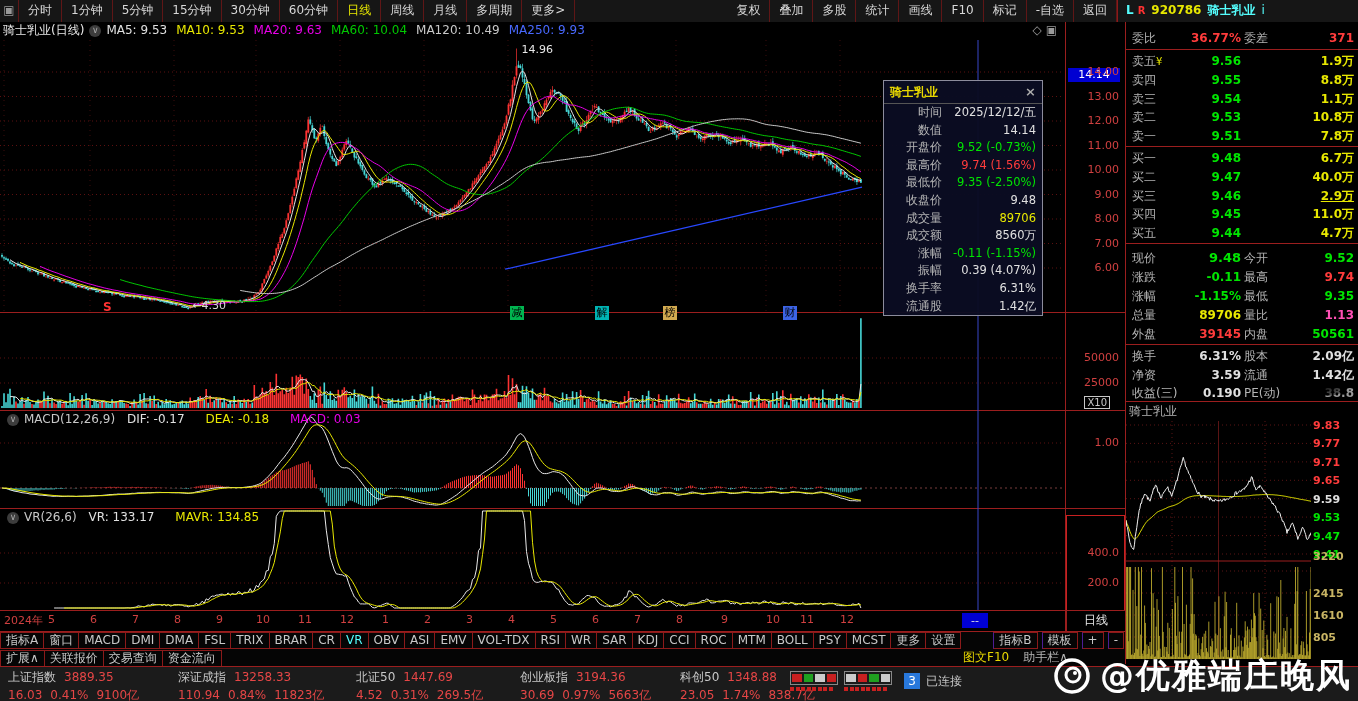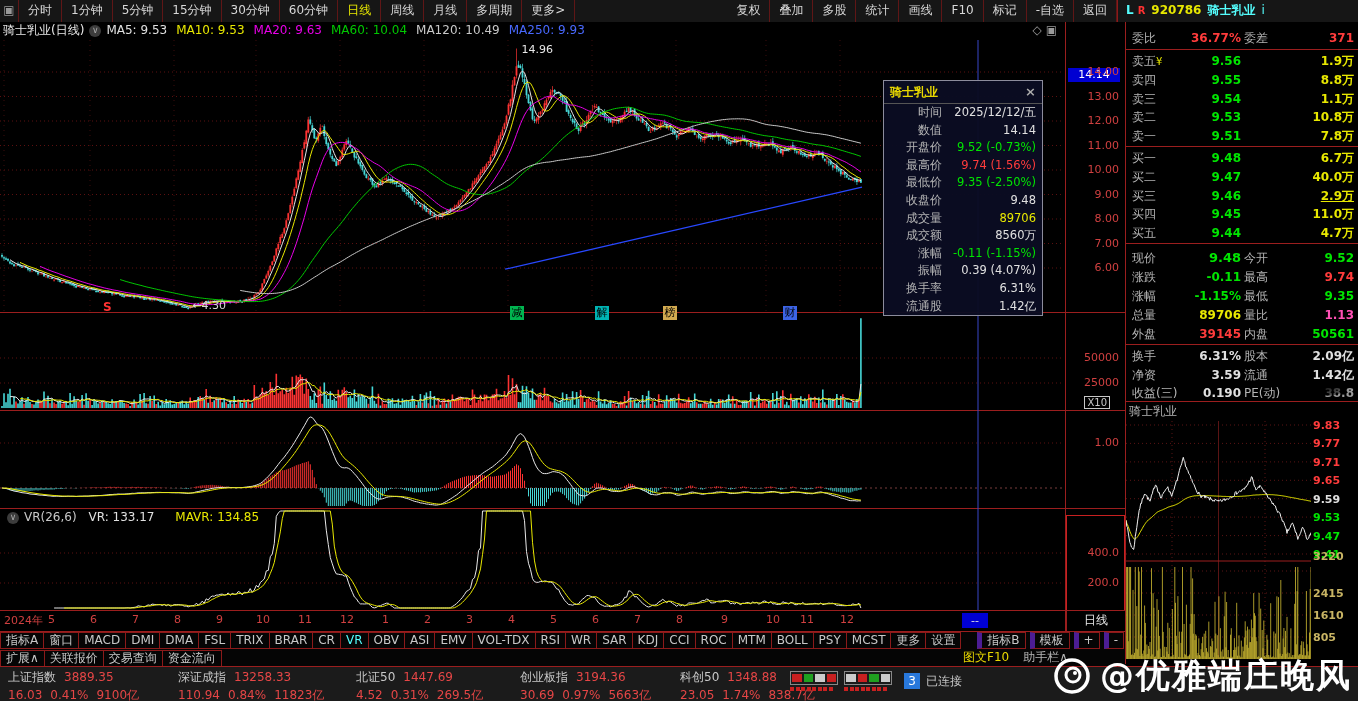--- a/index.html
+++ b/index.html
@@ -64,21 +64,21 @@
   .yen{color:#e8e800;font-size:10px;}
   #mini-title{position:absolute;left:3px;top:381px;color:#b4b4b4;}
   .mtick{position:absolute;left:187px;width:44px;font-size:11px;font-weight:bold;}
   
   #tabbar{position:absolute;left:0;top:632px;width:1125px;height:18px;background:#050505;}
   .tab{display:inline-block;border:1px solid #8b1a1a;border-left:none;padding:0 5px;line-height:15px;
        height:15px;color:#c8c8c8;cursor:default;}
   .tab:first-child{border-left:1px solid #8b1a1a;}
   .tab.active{color:#54fcfc;}
   #tabbar-right{position:absolute;right:1px;top:0;}
-  #tabbar-right .tab{border-left:5px solid #4c1d95;margin-left:4px;}
+  #tabbar-right .tab{border-left:1px solid #4c1d95;margin-left:4px;}
   #lowerbar{position:absolute;left:0;top:650px;width:1125px;height:16px;background:#050505;}
   #lower-right{position:absolute;left:963px;top:0;line-height:15px;}
   #lower-right .yellow{color:#e8d800;margin-right:14px;}
   #lower-right .gray{color:#b4b4b4;}
   
   #statusbar{position:absolute;left:0;top:666px;width:1358px;height:35px;background:#1b1b1b;border-top:1px solid #9b1e1e;}
   .idx{position:absolute;top:2px;width:180px;font-size:12px;}
   .idx .r1{white-space:nowrap;}
   .idx .r2{white-space:nowrap;margin-top:1px;}
   .idx .nm{color:#c8c8c8;margin-right:8px;}
@@ -205,20 +205,23 @@
         <path d="M20.0 87.1 L22.0 86.2 L24.0 87.2 L26.0 87.0 L28.0 87.3 L30.0 88.6 L32.0 88.6 L34.0 89.4 L36.0 89.4 L38.0 89.0 L40.0 89.0 L42.0 89.5 L44.0 88.3 L46.0 88.4 L48.0 88.3 L50.0 88.4 L52.0 87.9 L54.1 87.7 L56.1 88.0 L58.1 88.2 L60.1 88.1 L62.1 88.3 L64.1 89.4 L66.1 89.4 L68.1 90.3 L70.1 89.3 L72.1 89.8 L74.1 89.2 L76.1 88.9 L78.1 88.9 L80.1 88.9 L82.1 88.0 L84.1 88.2 L86.1 87.5 L88.1 87.0 L90.1 87.7 L92.1 87.8 L94.1 88.1 L96.1 88.1 L98.1 88.3 L100.1 88.4 L102.1 89.0 L104.1 88.7 L106.1 89.5 L108.1 89.8 L110.1 90.2 L112.1 89.6 L114.1 89.9 L116.1 89.9 L118.1 89.7 L120.1 89.4 L122.1 89.4 L124.1 89.6 L126.1 89.7 L128.1 89.8 L130.1 90.0 L132.1 90.3 L134.1 90.0 L136.1 90.2 L138.1 90.5 L140.1 89.9 L142.1 90.0 L144.1 89.0 L146.1 88.9 L148.1 88.9 L150.1 87.9 L152.1 87.8 L154.2 87.4 L156.2 87.6 L158.2 87.3 L160.2 88.4 L162.2 88.5 L164.2 89.7 L166.2 89.3 L168.2 89.1 L170.2 89.5 L172.2 89.8 L174.2 90.7 L176.2 90.5 L178.2 90.6 L180.2 90.2 L182.2 90.0 L184.2 90.0 L186.2 90.3 L188.2 90.4 L190.2 90.2 L192.2 89.9 L194.2 89.5 L196.2 89.4 L198.2 88.8 L200.2 88.2 L202.2 88.0 L204.2 87.6 L206.2 86.3 L208.2 86.2 L210.2 86.0 L212.2 86.1 L214.2 86.1 L216.2 85.8 L218.2 86.0 L220.2 86.2 L222.2 86.6 L224.2 86.5 L226.2 87.8 L228.2 88.0 L230.2 88.4 L232.2 88.6 L234.2 88.2 L236.2 88.8 L238.2 88.9 L240.2 89.2 L242.2 89.3 L244.2 89.2 L246.2 89.2 L248.2 88.7 L250.2 89.0 L252.2 88.9 L254.3 87.8 L256.3 87.0 L258.3 86.9 L260.3 86.3 L262.3 84.7 L264.3 84.1 L266.3 83.0 L268.3 82.6 L270.3 80.5 L272.3 79.0 L274.3 80.0 L276.3 77.7 L278.3 77.3 L280.3 76.9 L282.3 77.1 L284.3 77.3 L286.3 77.0 L288.3 76.8 L290.3 77.3 L292.3 76.2 L294.3 76.2 L296.3 76.4 L298.3 74.7 L300.3 73.1 L302.3 71.8 L304.3 71.8 L306.3 70.8 L308.3 70.5 L310.3 71.3 L312.3 73.6 L314.3 73.5 L316.3 76.2 L318.3 77.5 L320.3 78.7 L322.3 81.4 L324.3 80.2 L326.3 81.9 L328.3 82.9 L330.3 82.4 L332.3 82.5 L334.3 83.0 L336.3 82.8 L338.3 82.7 L340.3 83.7 L342.3 82.3 L344.3 82.8 L346.3 82.5 L348.3 82.3 L350.3 82.7 L352.3 82.5 L354.4 81.6 L356.4 81.7 L358.4 82.1 L360.4 82.2 L362.4 82.7 L364.4 83.7 L366.4 84.4 L368.4 85.0 L370.4 85.2 L372.4 84.0 L374.4 85.2 L376.4 85.4 L378.4 85.4 L380.4 86.2 L382.4 86.8 L384.4 87.6 L386.4 88.1 L388.4 87.6 L390.4 87.8 L392.4 89.0 L394.4 89.3 L396.4 89.3 L398.4 89.7 L400.4 89.7 L402.4 89.4 L404.4 89.0 L406.4 88.6 L408.4 88.7 L410.4 88.9 L412.4 88.6 L414.4 88.3 L416.4 88.5 L418.4 88.8 L420.4 87.7 L422.4 88.1 L424.4 87.7 L426.4 86.9 L428.4 87.2 L430.4 86.1 L432.4 87.1 L434.4 86.7 L436.4 86.7 L438.4 86.4 L440.4 87.4 L442.4 87.3 L444.4 87.6 L446.4 88.7 L448.4 88.3 L450.4 89.4 L452.4 88.3 L454.5 88.7 L456.5 88.0 L458.5 87.8 L460.5 87.0 L462.5 86.6 L464.5 86.9 L466.5 86.4 L468.5 86.4 L470.5 86.7 L472.5 86.2 L474.5 85.6 L476.5 86.1 L478.5 86.4 L480.5 86.2 L482.5 86.6 L484.5 85.9 L486.5 85.6 L488.5 85.7 L490.5 85.0 L492.5 85.5 L494.5 85.4 L496.5 84.0 L498.5 84.1 L500.5 84.4 L502.5 84.1 L504.5 83.8 L506.5 84.1 L508.5 81.6 L510.5 81.3 L512.5 79.7 L514.5 79.7 L516.5 79.2 L518.5 79.4 L520.5 79.8 L522.5 78.5 L524.5 78.7 L526.5 77.5 L528.5 79.3 L530.5 79.6 L532.5 80.6 L534.5 81.2 L536.5 82.7 L538.5 82.0 L540.5 81.1 L542.5 82.6 L544.5 82.1 L546.5 83.1 L548.5 83.4 L550.5 83.7 L552.5 85.1 L554.6 85.0 L556.6 85.3 L558.6 86.2 L560.6 86.9 L562.6 86.1 L564.6 87.5 L566.6 87.3 L568.6 87.8 L570.6 87.7 L572.6 86.6 L574.6 87.1 L576.6 86.1 L578.6 85.7 L580.6 84.6 L582.6 85.1 L584.6 85.1 L586.6 85.6 L588.6 85.3 L590.6 85.5 L592.6 86.4 L594.6 86.1 L596.6 87.4 L598.6 86.6 L600.6 87.8 L602.6 88.4 L604.6 88.1 L606.6 88.6 L608.6 89.1 L610.6 88.9 L612.6 89.3 L614.6 89.5 L616.6 89.6 L618.6 90.9 L620.6 90.9 L622.6 90.8 L624.6 90.5 L626.6 90.6 L628.6 89.4 L630.6 89.2 L632.6 88.9 L634.6 88.6 L636.6 88.3 L638.6 88.1 L640.6 88.4 L642.6 87.6 L644.6 88.5 L646.6 87.5 L648.6 87.5 L650.6 88.1 L652.6 88.1 L654.7 88.2 L656.7 88.5 L658.7 87.7 L660.7 87.7 L662.7 88.5 L664.7 88.3 L666.7 88.2 L668.7 89.1 L670.7 88.5 L672.7 88.3 L674.7 88.1 L676.7 87.8 L678.7 87.7 L680.7 87.6 L682.7 87.6 L684.7 87.7 L686.7 88.3 L688.7 88.1 L690.7 88.6 L692.7 88.9 L694.7 88.3 L696.7 88.2 L698.7 89.2 L700.7 89.3 L702.7 89.4 L704.7 89.2 L706.7 89.4 L708.7 90.1 L710.7 89.7 L712.7 89.9 L714.7 90.8 L716.7 91.0 L718.7 90.5 L720.7 90.1 L722.7 89.7 L724.7 89.9 L726.7 89.4 L728.7 88.5 L730.7 89.0 L732.7 88.1 L734.7 88.3 L736.7 87.8 L738.7 88.4 L740.7 89.0 L742.7 89.1 L744.7 88.8 L746.7 89.0 L748.7 89.7 L750.7 88.6 L752.7 88.9 L754.8 89.0 L756.8 88.8 L758.8 87.8 L760.8 87.6 L762.8 87.7 L764.8 87.6 L766.8 87.9 L768.8 87.8 L770.8 88.8 L772.8 88.2 L774.8 88.1 L776.8 87.5 L778.8 88.3 L780.8 87.6 L782.8 86.5 L784.8 86.9 L786.8 86.7 L788.8 87.2 L790.8 86.3 L792.8 87.0 L794.8 86.5 L796.8 87.2 L798.8 87.1 L800.8 87.2 L802.8 88.5 L804.8 87.9 L806.8 87.8 L808.8 86.7 L810.8 87.1 L812.8 87.3 L814.8 87.0 L816.8 87.5 L818.8 87.0 L820.8 87.6 L822.8 86.2 L824.8 86.6 L826.8 87.0 L828.8 87.3 L830.8 87.5 L832.8 87.2 L834.8 87.5 L836.8 86.6 L838.8 87.3 L840.8 86.7 L842.8 87.2 L844.8 86.9 L846.8 86.6 L848.8 87.1 L850.8 87.4 L852.8 87.6 L854.9 87.9 L856.9 88.4 L858.9 87.8 L860.9 80.1 " stroke="#e8e800" stroke-width="1" fill="none"></path>
         <line x1="978" y1="0" x2="978" y2="98" stroke="#3846c8" stroke-width="1"></line>
       </svg>
     <div class="axis" id="axis-vol" style="top:290px;height:98px;">
       <div class="x10box" style="bottom:1px;">X10</div>
     <div class="tick" style="top: 39px;">50000</div>
         <div class="tick" style="top: 64px;">25000</div>
       </div>
 
     <div class="hline" style="top:388px;"></div>
+    <div class="pane-label" style="top:389px;">
+      <span class="chev-circle">∨</span><span style="color:#c8c8c8;">MACD(12,26,9)</span><span id="macd-items"><span class="ma-lab" style="color: rgb(224, 224, 224); margin-left: 8px;"> DIF: -0.17</span><span class="ma-lab" style="color: rgb(232, 232, 0); margin-left: 8px;"> DEA: -0.18</span><span class="ma-lab" style="color: rgb(232, 0, 232); margin-left: 8px;"> MACD: 0.03</span></span>
+    </div>
     <svg id="svg-macd" width="1065" height="98" style="top:388px;">
         <line x1="0" y1="33" x2="1063" y2="33" stroke="#5c1010" stroke-dasharray="1 3"></line>
         <line x1="0" y1="78" x2="1063" y2="78" stroke="#783c3c" stroke-dasharray="2 3"></line>
         <path d="M2.0 78L2.0 78.0M80.1 78L80.1 77.9M82.1 78L82.1 77.9M84.1 78L84.1 77.7M86.1 78L86.1 77.8M88.1 78L88.1 77.8M90.1 78L90.1 77.6M92.1 78L92.1 77.3M94.1 78L94.1 77.3M96.1 78L96.1 77.4M98.1 78L98.1 77.4M100.1 78L100.1 77.4M102.1 78L102.1 77.5M104.1 78L104.1 77.2M106.1 78L106.1 77.0M108.1 78L108.1 76.9M110.1 78L110.1 76.7M112.1 78L112.1 77.1M114.1 78L114.1 76.8M116.1 78L116.1 77.0M118.1 78L118.1 76.8M120.1 78L120.1 77.1M122.1 78L122.1 77.3M124.1 78L124.1 77.4M126.1 78L126.1 77.4M128.1 78L128.1 77.2M130.1 78L130.1 77.1M132.1 78L132.1 76.8M134.1 78L134.1 77.1M136.1 78L136.1 77.0M138.1 78L138.1 76.8M140.1 78L140.1 77.1M142.1 78L142.1 77.0M144.1 78L144.1 77.3M146.1 78L146.1 77.3M148.1 78L148.1 77.2M150.1 78L150.1 77.5M152.1 78L152.1 77.3M154.2 78L154.2 77.4M156.2 78L156.2 77.3M158.2 78L158.2 77.5M160.2 78L160.2 77.6M162.2 78L162.2 77.8M164.2 78L164.2 77.8M166.2 78L166.2 78.0M168.2 78L168.2 77.9M192.2 78L192.2 77.8M194.2 78L194.2 77.1M196.2 78L196.2 76.4M198.2 78L198.2 76.2M200.2 78L200.2 75.7M202.2 78L202.2 75.3M204.2 78L204.2 75.3M206.2 78L206.2 74.9M208.2 78L208.2 75.0M210.2 78L210.2 74.9M212.2 78L212.2 74.8M214.2 78L214.2 75.1M216.2 78L216.2 75.2M218.2 78L218.2 75.5M220.2 78L220.2 75.6M222.2 78L222.2 76.0M224.2 78L224.2 76.5M226.2 78L226.2 76.7M228.2 78L228.2 76.8M230.2 78L230.2 77.3M232.2 78L232.2 77.5M234.2 78L234.2 77.8M238.2 78L238.2 77.8M240.2 78L240.2 77.8M242.2 78L242.2 77.8M244.2 78L244.2 77.5M246.2 78L246.2 77.2M248.2 78L248.2 76.9M250.2 78L250.2 76.6M252.2 78L252.2 76.6M254.3 78L254.3 76.0M256.3 78L256.3 75.3M258.3 78L258.3 74.8M260.3 78L260.3 74.0M262.3 78L262.3 72.4M264.3 78L264.3 70.7M266.3 78L266.3 69.2M268.3 78L268.3 67.8M270.3 78L270.3 66.3M272.3 78L272.3 65.2M274.3 78L274.3 63.9M276.3 78L276.3 62.4M278.3 78L278.3 61.5M280.3 78L280.3 60.4M282.3 78L282.3 60.2M284.3 78L284.3 60.1M286.3 78L286.3 59.5M288.3 78L288.3 58.8M290.3 78L290.3 58.0M292.3 78L292.3 57.1M294.3 78L294.3 56.3M296.3 78L296.3 55.2M298.3 78L298.3 54.6M300.3 78L300.3 54.0M302.3 78L302.3 53.0M304.3 78L304.3 52.7M306.3 78L306.3 52.0M308.3 78L308.3 51.3M310.3 78L310.3 54.3M312.3 78L312.3 59.9M314.3 78L314.3 67.4M316.3 78L316.3 74.1M442.4 78L442.4 77.1M444.4 78L444.4 75.6M446.4 78L446.4 74.4M448.4 78L448.4 73.0M450.4 78L450.4 72.2M452.4 78L452.4 71.2M454.5 78L454.5 70.4M456.5 78L456.5 69.7M458.5 78L458.5 68.8M460.5 78L460.5 68.0M462.5 78L462.5 67.3M464.5 78L464.5 66.7M466.5 78L466.5 66.2M468.5 78L468.5 65.7M470.5 78L470.5 65.8M472.5 78L472.5 65.4M474.5 78L474.5 65.2M476.5 78L476.5 65.1M478.5 78L478.5 65.1M480.5 78L480.5 65.1M482.5 78L482.5 65.2M484.5 78L484.5 65.5M486.5 78L486.5 65.9M488.5 78L488.5 66.4M490.5 78L490.5 66.4M492.5 78L492.5 66.7M494.5 78L494.5 66.4M496.5 78L496.5 66.0M498.5 78L498.5 65.6M500.5 78L500.5 65.4M502.5 78L502.5 65.1M504.5 78L504.5 64.6M506.5 78L506.5 63.6M508.5 78L508.5 61.6M510.5 78L510.5 60.6M512.5 78L512.5 58.0M514.5 78L514.5 56.1M516.5 78L516.5 54.3M518.5 78L518.5 55.4M520.5 78L520.5 58.2M522.5 78L522.5 64.0M524.5 78L524.5 70.7M592.6 78L592.6 76.2M594.6 78L594.6 73.8M596.6 78L596.6 72.7M598.6 78L598.6 73.4M600.6 78L600.6 74.4M602.6 78L602.6 75.3M604.6 78L604.6 76.7M606.6 78L606.6 77.9M622.6 78L622.6 77.5M624.6 78L624.6 75.9M626.6 78L626.6 75.1M628.6 78L628.6 73.5M630.6 78L630.6 73.8M632.6 78L632.6 74.0M634.6 78L634.6 75.4M636.6 78L636.6 77.1M662.7 78L662.7 77.6M664.7 78L664.7 76.9M666.7 78L666.7 77.5M668.7 78L668.7 77.5M670.7 78L670.7 77.8M684.7 78L684.7 77.9M686.7 78L686.7 77.1M688.7 78L688.7 76.0M690.7 78L690.7 75.5M692.7 78L692.7 75.7M694.7 78L694.7 76.9M696.7 78L696.7 77.7M706.7 78L706.7 78.0M708.7 78L708.7 77.4M710.7 78L710.7 77.4M712.7 78L712.7 77.3M714.7 78L714.7 76.7M716.7 78L716.7 76.1M718.7 78L718.7 76.6M720.7 78L720.7 76.6M722.7 78L722.7 77.2M724.7 78L724.7 77.5M738.7 78L738.7 77.5M740.7 78L740.7 77.0M742.7 78L742.7 76.4M744.7 78L744.7 76.6M746.7 78L746.7 77.1M748.7 78L748.7 77.5M764.8 78L764.8 77.4M766.8 78L766.8 76.9M768.8 78L768.8 76.9M770.8 78L770.8 76.4M772.8 78L772.8 76.9M774.8 78L774.8 77.3M788.8 78L788.8 78.0M790.8 78L790.8 76.9M792.8 78L792.8 76.5M794.8 78L794.8 77.1M796.8 78L796.8 77.9M798.8 78L798.8 77.9M814.8 78L814.8 77.8M816.8 78L816.8 76.8M818.8 78L818.8 76.7M820.8 78L820.8 76.5M822.8 78L822.8 77.4" stroke="#fc3232" stroke-width="1" fill="none"></path>
         <path d="M4.0 78L4.0 78.4M6.0 78L6.0 78.8M8.0 78L8.0 79.4M10.0 78L10.0 80.3M12.0 78L12.0 80.8M14.0 78L14.0 81.2M16.0 78L16.0 81.3M18.0 78L18.0 81.1M20.0 78L20.0 81.2M22.0 78L22.0 81.4M24.0 78L24.0 81.0M26.0 78L26.0 80.8M28.0 78L28.0 80.9M30.0 78L30.0 81.0M32.0 78L32.0 80.8M34.0 78L34.0 80.5M36.0 78L36.0 80.3M38.0 78L38.0 80.5M40.0 78L40.0 80.2M42.0 78L42.0 79.8M44.0 78L44.0 80.0M46.0 78L46.0 79.7M48.0 78L48.0 79.8M50.0 78L50.0 79.7M52.0 78L52.0 79.7M54.1 78L54.1 79.6M56.1 78L56.1 79.1M58.1 78L58.1 78.9M60.1 78L60.1 79.0M62.1 78L62.1 79.0M64.1 78L64.1 78.6M66.1 78L66.1 78.4M68.1 78L68.1 78.1M70.1 78L70.1 78.2M72.1 78L72.1 78.1M74.1 78L74.1 78.3M76.1 78L76.1 78.4M78.1 78L78.1 78.1M170.2 78L170.2 78.1M172.2 78L172.2 78.2M174.2 78L174.2 78.2M176.2 78L176.2 78.2M178.2 78L178.2 78.1M180.2 78L180.2 78.2M182.2 78L182.2 78.5M184.2 78L184.2 78.6M186.2 78L186.2 78.8M188.2 78L188.2 78.8M190.2 78L190.2 78.2M236.2 78L236.2 78.1M318.3 78L318.3 78.3M320.3 78L320.3 80.7M322.3 78L322.3 82.8M324.3 78L324.3 87.3M326.3 78L326.3 92.7M328.3 78L328.3 96.0M330.3 78L330.3 96.0M332.3 78L332.3 96.0M334.3 78L334.3 96.0M336.3 78L336.3 96.0M338.3 78L338.3 96.0M340.3 78L340.3 96.0M342.3 78L342.3 96.0M344.3 78L344.3 96.0M346.3 78L346.3 93.5M348.3 78L348.3 91.2M350.3 78L350.3 90.5M352.3 78L352.3 91.1M354.4 78L354.4 92.3M356.4 78L356.4 92.8M358.4 78L358.4 94.1M360.4 78L360.4 94.9M362.4 78L362.4 95.8M364.4 78L364.4 96.0M366.4 78L366.4 96.0M368.4 78L368.4 96.0M370.4 78L370.4 96.0M372.4 78L372.4 95.8M374.4 78L374.4 95.1M376.4 78L376.4 93.8M378.4 78L378.4 91.3M380.4 78L380.4 89.1M382.4 78L382.4 86.3M384.4 78L384.4 83.7M386.4 78L386.4 81.3M388.4 78L388.4 79.9M390.4 78L390.4 79.1M392.4 78L392.4 78.8M394.4 78L394.4 78.5M396.4 78L396.4 78.4M398.4 78L398.4 78.5M400.4 78L400.4 78.7M402.4 78L402.4 79.2M404.4 78L404.4 79.9M406.4 78L406.4 80.4M408.4 78L408.4 80.8M410.4 78L410.4 81.4M412.4 78L412.4 82.1M414.4 78L414.4 82.5M416.4 78L416.4 82.3M418.4 78L418.4 82.2M420.4 78L420.4 82.4M422.4 78L422.4 81.9M424.4 78L424.4 81.8M426.4 78L426.4 81.9M428.4 78L428.4 81.3M430.4 78L430.4 81.3M432.4 78L432.4 80.9M434.4 78L434.4 80.7M436.4 78L436.4 80.4M438.4 78L438.4 79.5M440.4 78L440.4 78.6M526.5 78L526.5 78.8M528.5 78L528.5 86.4M530.5 78L530.5 93.4M532.5 78L532.5 96.0M534.5 78L534.5 96.0M536.5 78L536.5 96.0M538.5 78L538.5 96.0M540.5 78L540.5 96.0M542.5 78L542.5 96.0M544.5 78L544.5 96.0M546.5 78L546.5 92.3M548.5 78L548.5 88.9M550.5 78L550.5 85.5M552.5 78L552.5 82.8M554.6 78L554.6 81.8M556.6 78L556.6 81.6M558.6 78L558.6 81.6M560.6 78L560.6 82.3M562.6 78L562.6 83.9M564.6 78L564.6 85.3M566.6 78L566.6 88.2M568.6 78L568.6 90.2M570.6 78L570.6 92.1M572.6 78L572.6 93.7M574.6 78L574.6 94.3M576.6 78L576.6 95.3M578.6 78L578.6 95.5M580.6 78L580.6 93.4M582.6 78L582.6 90.7M584.6 78L584.6 88.6M586.6 78L586.6 85.8M588.6 78L588.6 82.3M590.6 78L590.6 78.9M608.6 78L608.6 79.2M610.6 78L610.6 80.3M612.6 78L612.6 80.5M614.6 78L614.6 80.1M616.6 78L616.6 79.7M618.6 78L618.6 79.6M620.6 78L620.6 78.8M638.6 78L638.6 78.4M640.6 78L640.6 79.3M642.6 78L642.6 80.5M644.6 78L644.6 81.3M646.6 78L646.6 82.2M648.6 78L648.6 83.6M650.6 78L650.6 84.4M652.6 78L652.6 83.4M654.7 78L654.7 82.7M656.7 78L656.7 82.0M658.7 78L658.7 80.5M660.7 78L660.7 78.9M672.7 78L672.7 78.7M674.7 78L674.7 79.8M676.7 78L676.7 81.0M678.7 78L678.7 80.7M680.7 78L680.7 79.5M682.7 78L682.7 78.6M698.7 78L698.7 78.6M700.7 78L700.7 79.4M702.7 78L702.7 79.6M704.7 78L704.7 78.8M726.7 78L726.7 78.1M728.7 78L728.7 79.1M730.7 78L730.7 79.6M732.7 78L732.7 79.0M734.7 78L734.7 78.8M736.7 78L736.7 78.0M750.7 78L750.7 78.6M752.7 78L752.7 78.7M754.8 78L754.8 78.8M756.8 78L756.8 78.3M758.8 78L758.8 78.6M760.8 78L760.8 78.5M762.8 78L762.8 78.3M776.8 78L776.8 78.4M778.8 78L778.8 79.0M780.8 78L780.8 79.9M782.8 78L782.8 79.3M784.8 78L784.8 78.5M786.8 78L786.8 78.2M800.8 78L800.8 78.7M802.8 78L802.8 78.9M804.8 78L804.8 79.5M806.8 78L806.8 79.8M808.8 78L808.8 79.1M810.8 78L810.8 79.2M812.8 78L812.8 78.9M824.8 78L824.8 78.6M826.8 78L826.8 79.1M828.8 78L828.8 79.9M830.8 78L830.8 80.5M832.8 78L832.8 81.4M834.8 78L834.8 81.3M836.8 78L836.8 81.8M838.8 78L838.8 81.8M840.8 78L840.8 82.6M842.8 78L842.8 82.1M844.8 78L844.8 82.2M846.8 78L846.8 82.4M848.8 78L848.8 82.7M850.8 78L850.8 82.4M852.8 78L852.8 81.6M854.9 78L854.9 80.8M856.9 78L856.9 80.7M858.9 78L858.9 79.9M860.9 78L860.9 79.6" stroke="#46d7d7" stroke-width="1" fill="none"></path>
         <path d="M2.0 78.0 L4.0 78.3 L6.0 78.5 L8.0 79.0 L10.0 79.8 L12.0 80.4 L14.0 81.0 L16.0 81.4 L18.0 81.7 L20.0 82.2 L22.0 82.7 L24.0 82.9 L26.0 83.1 L28.0 83.5 L30.0 84.0 L32.0 84.2 L34.0 84.3 L36.0 84.5 L38.0 84.9 L40.0 85.1 L42.0 85.1 L44.0 85.4 L46.0 85.5 L48.0 85.8 L50.0 85.9 L52.0 86.2 L54.1 86.3 L56.1 86.2 L58.1 86.2 L60.1 86.4 L62.1 86.5 L64.1 86.4 L66.1 86.4 L68.1 86.2 L70.1 86.3 L72.1 86.3 L74.1 86.4 L76.1 86.5 L78.1 86.3 L80.1 86.2 L82.1 86.2 L84.1 86.1 L86.1 86.1 L88.1 86.1 L90.1 85.9 L92.1 85.7 L94.1 85.6 L96.1 85.6 L98.1 85.5 L100.1 85.5 L102.1 85.4 L104.1 85.2 L106.1 85.0 L108.1 84.8 L110.1 84.5 L112.1 84.6 L114.1 84.3 L116.1 84.3 L118.1 84.0 L120.1 84.1 L122.1 84.1 L124.1 84.1 L126.1 83.9 L128.1 83.8 L130.1 83.6 L132.1 83.3 L134.1 83.4 L136.1 83.2 L138.1 82.9 L140.1 82.9 L142.1 82.8 L144.1 82.9 L146.1 82.8 L148.1 82.6 L150.1 82.7 L152.1 82.5 L154.2 82.5 L156.2 82.4 L158.2 82.4 L160.2 82.4 L162.2 82.5 L164.2 82.5 L166.2 82.5 L168.2 82.5 L170.2 82.6 L172.2 82.7 L174.2 82.7 L176.2 82.8 L178.2 82.7 L180.2 82.8 L182.2 83.0 L184.2 83.1 L186.2 83.3 L188.2 83.4 L190.2 83.2 L192.2 82.9 L194.2 82.5 L196.2 81.9 L198.2 81.6 L200.2 81.1 L202.2 80.5 L204.2 80.2 L206.2 79.6 L208.2 79.3 L210.2 78.8 L212.2 78.4 L214.2 78.1 L216.2 77.8 L218.2 77.7 L220.2 77.5 L222.2 77.4 L224.2 77.5 L226.2 77.4 L228.2 77.3 L230.2 77.5 L232.2 77.5 L234.2 77.6 L236.2 77.8 L238.2 77.6 L240.2 77.6 L242.2 77.6 L244.2 77.3 L246.2 77.1 L248.2 76.8 L250.2 76.5 L252.2 76.3 L254.3 75.7 L256.3 75.1 L258.3 74.4 L260.3 73.5 L262.3 72.0 L264.3 70.2 L266.3 68.4 L268.3 66.4 L270.3 64.2 L272.3 62.0 L274.3 59.7 L276.3 57.0 L278.3 54.4 L280.3 51.7 L282.3 49.4 L284.3 47.1 L286.3 44.4 L288.3 41.7 L290.3 38.8 L292.3 35.8 L294.3 32.7 L296.3 29.3 L298.3 26.0 L300.3 22.7 L302.3 19.1 L304.3 15.8 L306.3 12.2 L308.3 8.5 L310.3 7.0 L312.3 7.6 L314.3 10.0 L316.3 12.9 L318.3 15.0 L320.3 16.5 L322.3 18.2 L324.3 21.6 L326.3 26.1 L328.3 31.0 L330.3 36.2 L332.3 41.4 L334.3 46.2 L336.3 51.0 L338.3 54.3 L340.3 56.6 L342.3 57.6 L344.3 57.9 L346.3 57.7 L348.3 58.2 L350.3 59.4 L352.3 61.4 L354.4 63.8 L356.4 65.9 L358.4 68.5 L360.4 71.1 L362.4 73.7 L364.4 76.5 L366.4 79.2 L368.4 81.4 L370.4 83.2 L372.4 85.3 L374.4 87.1 L376.4 88.4 L378.4 88.9 L380.4 89.2 L382.4 88.8 L384.4 88.2 L386.4 87.4 L388.4 86.9 L390.4 86.7 L392.4 86.6 L394.4 86.5 L396.4 86.5 L398.4 86.7 L400.4 86.8 L402.4 87.2 L404.4 87.8 L406.4 88.4 L408.4 88.9 L410.4 89.7 L412.4 90.5 L414.4 91.3 L416.4 91.7 L418.4 92.2 L420.4 92.9 L422.4 93.1 L424.4 93.5 L426.4 94.0 L428.4 94.1 L430.4 94.6 L432.4 94.7 L434.4 95.0 L436.4 95.1 L438.4 94.8 L440.4 94.5 L442.4 93.6 L444.4 92.5 L446.4 91.5 L448.4 90.2 L450.4 89.0 L452.4 87.7 L454.5 86.3 L456.5 85.0 L458.5 83.4 L460.5 81.7 L462.5 80.0 L464.5 78.3 L466.5 76.6 L468.5 74.8 L470.5 73.4 L472.5 71.5 L474.5 69.8 L476.5 68.2 L478.5 66.5 L480.5 65.0 L482.5 63.4 L484.5 62.0 L486.5 60.7 L488.5 59.5 L490.5 58.1 L492.5 56.8 L494.5 55.2 L496.5 53.5 L498.5 51.7 L500.5 50.1 L502.5 48.3 L504.5 46.4 L506.5 44.1 L508.5 41.0 L510.5 38.4 L512.5 34.5 L514.5 30.9 L516.5 27.0 L518.5 24.7 L520.5 23.6 L522.5 24.8 L524.5 27.2 L526.5 31.4 L528.5 36.3 L530.5 41.6 L532.5 47.6 L534.5 52.9 L536.5 56.9 L538.5 59.9 L540.5 61.9 L542.5 63.3 L544.5 63.6 L546.5 63.6 L548.5 63.2 L550.5 62.5 L552.5 61.7 L554.6 61.7 L556.6 62.1 L558.6 62.5 L560.6 63.4 L562.6 64.9 L564.6 66.5 L566.6 69.3 L568.6 71.8 L570.6 74.5 L572.6 77.3 L574.6 79.6 L576.6 82.2 L578.6 84.6 L580.6 85.4 L582.6 85.7 L584.6 86.0 L586.6 85.5 L588.6 84.3 L590.6 82.7 L592.6 81.1 L594.6 79.4 L596.6 78.2 L598.6 78.0 L600.6 78.0 L602.6 78.2 L604.6 78.7 L606.6 79.3 L608.6 80.1 L610.6 80.9 L612.6 81.3 L614.6 81.4 L616.6 81.4 L618.6 81.6 L620.6 81.2 L622.6 80.6 L624.6 79.5 L626.6 78.7 L628.6 77.4 L630.6 77.0 L632.6 76.6 L634.6 77.0 L636.6 77.7 L638.6 78.4 L640.6 79.0 L642.6 79.9 L644.6 80.7 L646.6 81.7 L648.6 83.1 L650.6 84.3 L652.6 84.5 L654.7 84.8 L656.7 84.9 L658.7 84.5 L660.7 83.8 L662.7 83.0 L664.7 82.6 L666.7 82.8 L668.7 82.7 L670.7 82.8 L672.7 83.4 L674.7 84.2 L676.7 85.1 L678.7 85.3 L680.7 84.9 L682.7 84.5 L684.7 84.2 L686.7 83.7 L688.7 82.9 L690.7 82.3 L692.7 82.1 L694.7 82.5 L696.7 83.0 L698.7 83.5 L700.7 84.0 L702.7 84.3 L704.7 84.0 L706.7 83.6 L708.7 83.2 L710.7 83.2 L712.7 83.0 L714.7 82.6 L716.7 82.0 L718.7 82.1 L720.7 81.9 L722.7 82.1 L724.7 82.2 L726.7 82.5 L728.7 83.1 L730.7 83.6 L732.7 83.5 L734.7 83.4 L736.7 83.1 L738.7 82.8 L740.7 82.4 L742.7 81.9 L744.7 81.8 L746.7 81.9 L748.7 82.1 L750.7 82.7 L752.7 82.9 L754.8 83.0 L756.8 82.8 L758.8 83.0 L760.8 83.0 L762.8 82.9 L764.8 82.4 L766.8 82.0 L768.8 81.9 L770.8 81.5 L772.8 81.6 L774.8 81.7 L776.8 82.3 L778.8 82.7 L780.8 83.4 L782.8 83.2 L784.8 82.9 L786.8 82.8 L788.8 82.7 L790.8 82.0 L792.8 81.6 L794.8 81.8 L796.8 82.2 L798.8 82.2 L800.8 82.6 L802.8 82.9 L804.8 83.3 L806.8 83.7 L808.8 83.5 L810.8 83.7 L812.8 83.7 L814.8 83.1 L816.8 82.4 L818.8 82.2 L820.8 81.9 L822.8 82.4 L824.8 83.0 L826.8 83.4 L828.8 84.0 L830.8 84.7 L832.8 85.6 L834.8 85.9 L836.8 86.6 L838.8 87.1 L840.8 88.1 L842.8 88.4 L844.8 88.9 L846.8 89.6 L848.8 90.3 L850.8 90.7 L852.8 90.7 L854.9 90.7 L856.9 91.0 L858.9 90.8 L860.9 90.9 " stroke="#e8e8e8" stroke-width="1" fill="none"></path>
         <path d="M2.0 78.0 L4.0 78.1 L6.0 78.1 L8.0 78.3 L10.0 78.6 L12.0 79.0 L14.0 79.4 L16.0 79.8 L18.0 80.2 L20.0 80.6 L22.0 81.0 L24.0 81.4 L26.0 81.7 L28.0 82.1 L30.0 82.5 L32.0 82.8 L34.0 83.1 L36.0 83.4 L38.0 83.7 L40.0 84.0 L42.0 84.2 L44.0 84.5 L46.0 84.7 L48.0 84.9 L50.0 85.1 L52.0 85.3 L54.1 85.5 L56.1 85.6 L58.1 85.8 L60.1 85.9 L62.1 86.0 L64.1 86.1 L66.1 86.1 L68.1 86.2 L70.1 86.2 L72.1 86.2 L74.1 86.2 L76.1 86.3 L78.1 86.3 L80.1 86.3 L82.1 86.3 L84.1 86.2 L86.1 86.2 L88.1 86.2 L90.1 86.1 L92.1 86.1 L94.1 86.0 L96.1 85.9 L98.1 85.8 L100.1 85.7 L102.1 85.7 L104.1 85.6 L106.1 85.5 L108.1 85.3 L110.1 85.2 L112.1 85.0 L114.1 84.9 L116.1 84.8 L118.1 84.6 L120.1 84.5 L122.1 84.4 L124.1 84.4 L126.1 84.3 L128.1 84.2 L130.1 84.1 L132.1 83.9 L134.1 83.8 L136.1 83.7 L138.1 83.5 L140.1 83.4 L142.1 83.3 L144.1 83.2 L146.1 83.1 L148.1 83.0 L150.1 83.0 L152.1 82.9 L154.2 82.8 L156.2 82.7 L158.2 82.7 L160.2 82.6 L162.2 82.6 L164.2 82.6 L166.2 82.6 L168.2 82.6 L170.2 82.6 L172.2 82.6 L174.2 82.6 L176.2 82.6 L178.2 82.7 L180.2 82.7 L182.2 82.7 L184.2 82.8 L186.2 82.9 L188.2 83.0 L190.2 83.0 L192.2 83.0 L194.2 82.9 L196.2 82.7 L198.2 82.5 L200.2 82.2 L202.2 81.9 L204.2 81.5 L206.2 81.1 L208.2 80.8 L210.2 80.4 L212.2 80.0 L214.2 79.6 L216.2 79.3 L218.2 78.9 L220.2 78.6 L222.2 78.4 L224.2 78.2 L226.2 78.0 L228.2 77.9 L230.2 77.8 L232.2 77.8 L234.2 77.7 L236.2 77.7 L238.2 77.7 L240.2 77.7 L242.2 77.7 L244.2 77.6 L246.2 77.5 L248.2 77.4 L250.2 77.2 L252.2 77.0 L254.3 76.7 L256.3 76.4 L258.3 76.0 L260.3 75.5 L262.3 74.8 L264.3 73.9 L266.3 72.8 L268.3 71.5 L270.3 70.1 L272.3 68.5 L274.3 66.7 L276.3 64.8 L278.3 62.7 L280.3 60.5 L282.3 58.3 L284.3 56.0 L286.3 53.7 L288.3 51.3 L290.3 48.8 L292.3 46.2 L294.3 43.5 L296.3 40.7 L298.3 37.7 L300.3 34.7 L302.3 31.6 L304.3 28.4 L306.3 25.2 L308.3 21.9 L310.3 18.9 L312.3 16.6 L314.3 15.3 L316.3 14.8 L318.3 14.9 L320.3 15.2 L322.3 15.8 L324.3 17.0 L326.3 18.8 L328.3 21.2 L330.3 24.2 L332.3 27.7 L334.3 31.4 L336.3 35.3 L338.3 39.1 L340.3 42.6 L342.3 45.6 L344.3 48.0 L346.3 50.0 L348.3 51.6 L350.3 53.2 L352.3 54.8 L354.4 56.6 L356.4 58.5 L358.4 60.5 L360.4 62.6 L362.4 64.8 L364.4 67.2 L366.4 69.6 L368.4 71.9 L370.4 74.2 L372.4 76.4 L374.4 78.5 L376.4 80.5 L378.4 82.2 L380.4 83.6 L382.4 84.6 L384.4 85.3 L386.4 85.8 L388.4 86.0 L390.4 86.1 L392.4 86.2 L394.4 86.3 L396.4 86.3 L398.4 86.4 L400.4 86.5 L402.4 86.6 L404.4 86.9 L406.4 87.2 L408.4 87.5 L410.4 88.0 L412.4 88.5 L414.4 89.0 L416.4 89.6 L418.4 90.1 L420.4 90.6 L422.4 91.1 L424.4 91.6 L426.4 92.1 L428.4 92.5 L430.4 92.9 L432.4 93.3 L434.4 93.6 L436.4 93.9 L438.4 94.1 L440.4 94.2 L442.4 94.1 L444.4 93.8 L446.4 93.3 L448.4 92.7 L450.4 92.0 L452.4 91.1 L454.5 90.2 L456.5 89.1 L458.5 88.0 L460.5 86.7 L462.5 85.4 L464.5 84.0 L466.5 82.5 L468.5 81.0 L470.5 79.4 L472.5 77.9 L474.5 76.3 L476.5 74.6 L478.5 73.0 L480.5 71.4 L482.5 69.8 L484.5 68.3 L486.5 66.7 L488.5 65.3 L490.5 63.8 L492.5 62.4 L494.5 61.0 L496.5 59.5 L498.5 57.9 L500.5 56.4 L502.5 54.7 L504.5 53.1 L506.5 51.3 L508.5 49.2 L510.5 47.1 L512.5 44.5 L514.5 41.8 L516.5 38.9 L518.5 36.0 L520.5 33.6 L522.5 31.8 L524.5 30.9 L526.5 31.0 L528.5 32.0 L530.5 34.0 L532.5 36.7 L534.5 39.9 L536.5 43.3 L538.5 46.6 L540.5 49.7 L542.5 52.4 L544.5 54.7 L546.5 56.4 L548.5 57.8 L550.5 58.7 L552.5 59.3 L554.6 59.8 L556.6 60.3 L558.6 60.7 L560.6 61.2 L562.6 62.0 L564.6 62.9 L566.6 64.2 L568.6 65.7 L570.6 67.5 L572.6 69.4 L574.6 71.5 L576.6 73.6 L578.6 75.8 L580.6 77.7 L582.6 79.3 L584.6 80.6 L586.6 81.6 L588.6 82.2 L590.6 82.3 L592.6 82.0 L594.6 81.5 L596.6 80.9 L598.6 80.3 L600.6 79.8 L602.6 79.5 L604.6 79.4 L606.6 79.3 L608.6 79.5 L610.6 79.8 L612.6 80.1 L614.6 80.3 L616.6 80.6 L618.6 80.8 L620.6 80.9 L622.6 80.8 L624.6 80.5 L626.6 80.2 L628.6 79.6 L630.6 79.1 L632.6 78.6 L634.6 78.3 L636.6 78.2 L638.6 78.2 L640.6 78.4 L642.6 78.7 L644.6 79.1 L646.6 79.6 L648.6 80.3 L650.6 81.1 L652.6 81.8 L654.7 82.4 L656.7 82.9 L658.7 83.2 L660.7 83.3 L662.7 83.3 L664.7 83.1 L666.7 83.1 L668.7 83.0 L670.7 83.0 L672.7 83.1 L674.7 83.3 L676.7 83.6 L678.7 84.0 L680.7 84.2 L682.7 84.2 L684.7 84.2 L686.7 84.1 L688.7 83.9 L690.7 83.6 L692.7 83.3 L694.7 83.1 L696.7 83.1 L698.7 83.2 L700.7 83.3 L702.7 83.5 L704.7 83.6 L706.7 83.6 L708.7 83.6 L710.7 83.5 L712.7 83.4 L714.7 83.2 L716.7 83.0 L718.7 82.8 L720.7 82.6 L722.7 82.5 L724.7 82.5 L726.7 82.5 L728.7 82.6 L730.7 82.8 L732.7 82.9 L734.7 83.0 L736.7 83.0 L738.7 83.0 L740.7 82.9 L742.7 82.7 L744.7 82.5 L746.7 82.4 L748.7 82.3 L750.7 82.4 L752.7 82.5 L754.8 82.6 L756.8 82.6 L758.8 82.7 L760.8 82.8 L762.8 82.8 L764.8 82.7 L766.8 82.6 L768.8 82.5 L770.8 82.3 L772.8 82.1 L774.8 82.0 L776.8 82.1 L778.8 82.2 L780.8 82.4 L782.8 82.6 L784.8 82.7 L786.8 82.7 L788.8 82.7 L790.8 82.5 L792.8 82.4 L794.8 82.2 L796.8 82.2 L798.8 82.2 L800.8 82.3 L802.8 82.4 L804.8 82.6 L806.8 82.8 L808.8 83.0 L810.8 83.1 L812.8 83.2 L814.8 83.2 L816.8 83.1 L818.8 82.9 L820.8 82.7 L822.8 82.6 L824.8 82.7 L826.8 82.8 L828.8 83.1 L830.8 83.4 L832.8 83.8 L834.8 84.2 L836.8 84.7 L838.8 85.2 L840.8 85.8 L842.8 86.3 L844.8 86.8 L846.8 87.4 L848.8 88.0 L850.8 88.5 L852.8 89.0 L854.9 89.3 L856.9 89.6 L858.9 89.9 L860.9 90.1 " stroke="#e8e800" stroke-width="1" fill="none"></path>
         <line x1="978" y1="0" x2="978" y2="98" stroke="#3846c8" stroke-width="1"></line>
       </svg>
     <div class="axis" id="axis-macd" style="top:388px;height:98px;">

